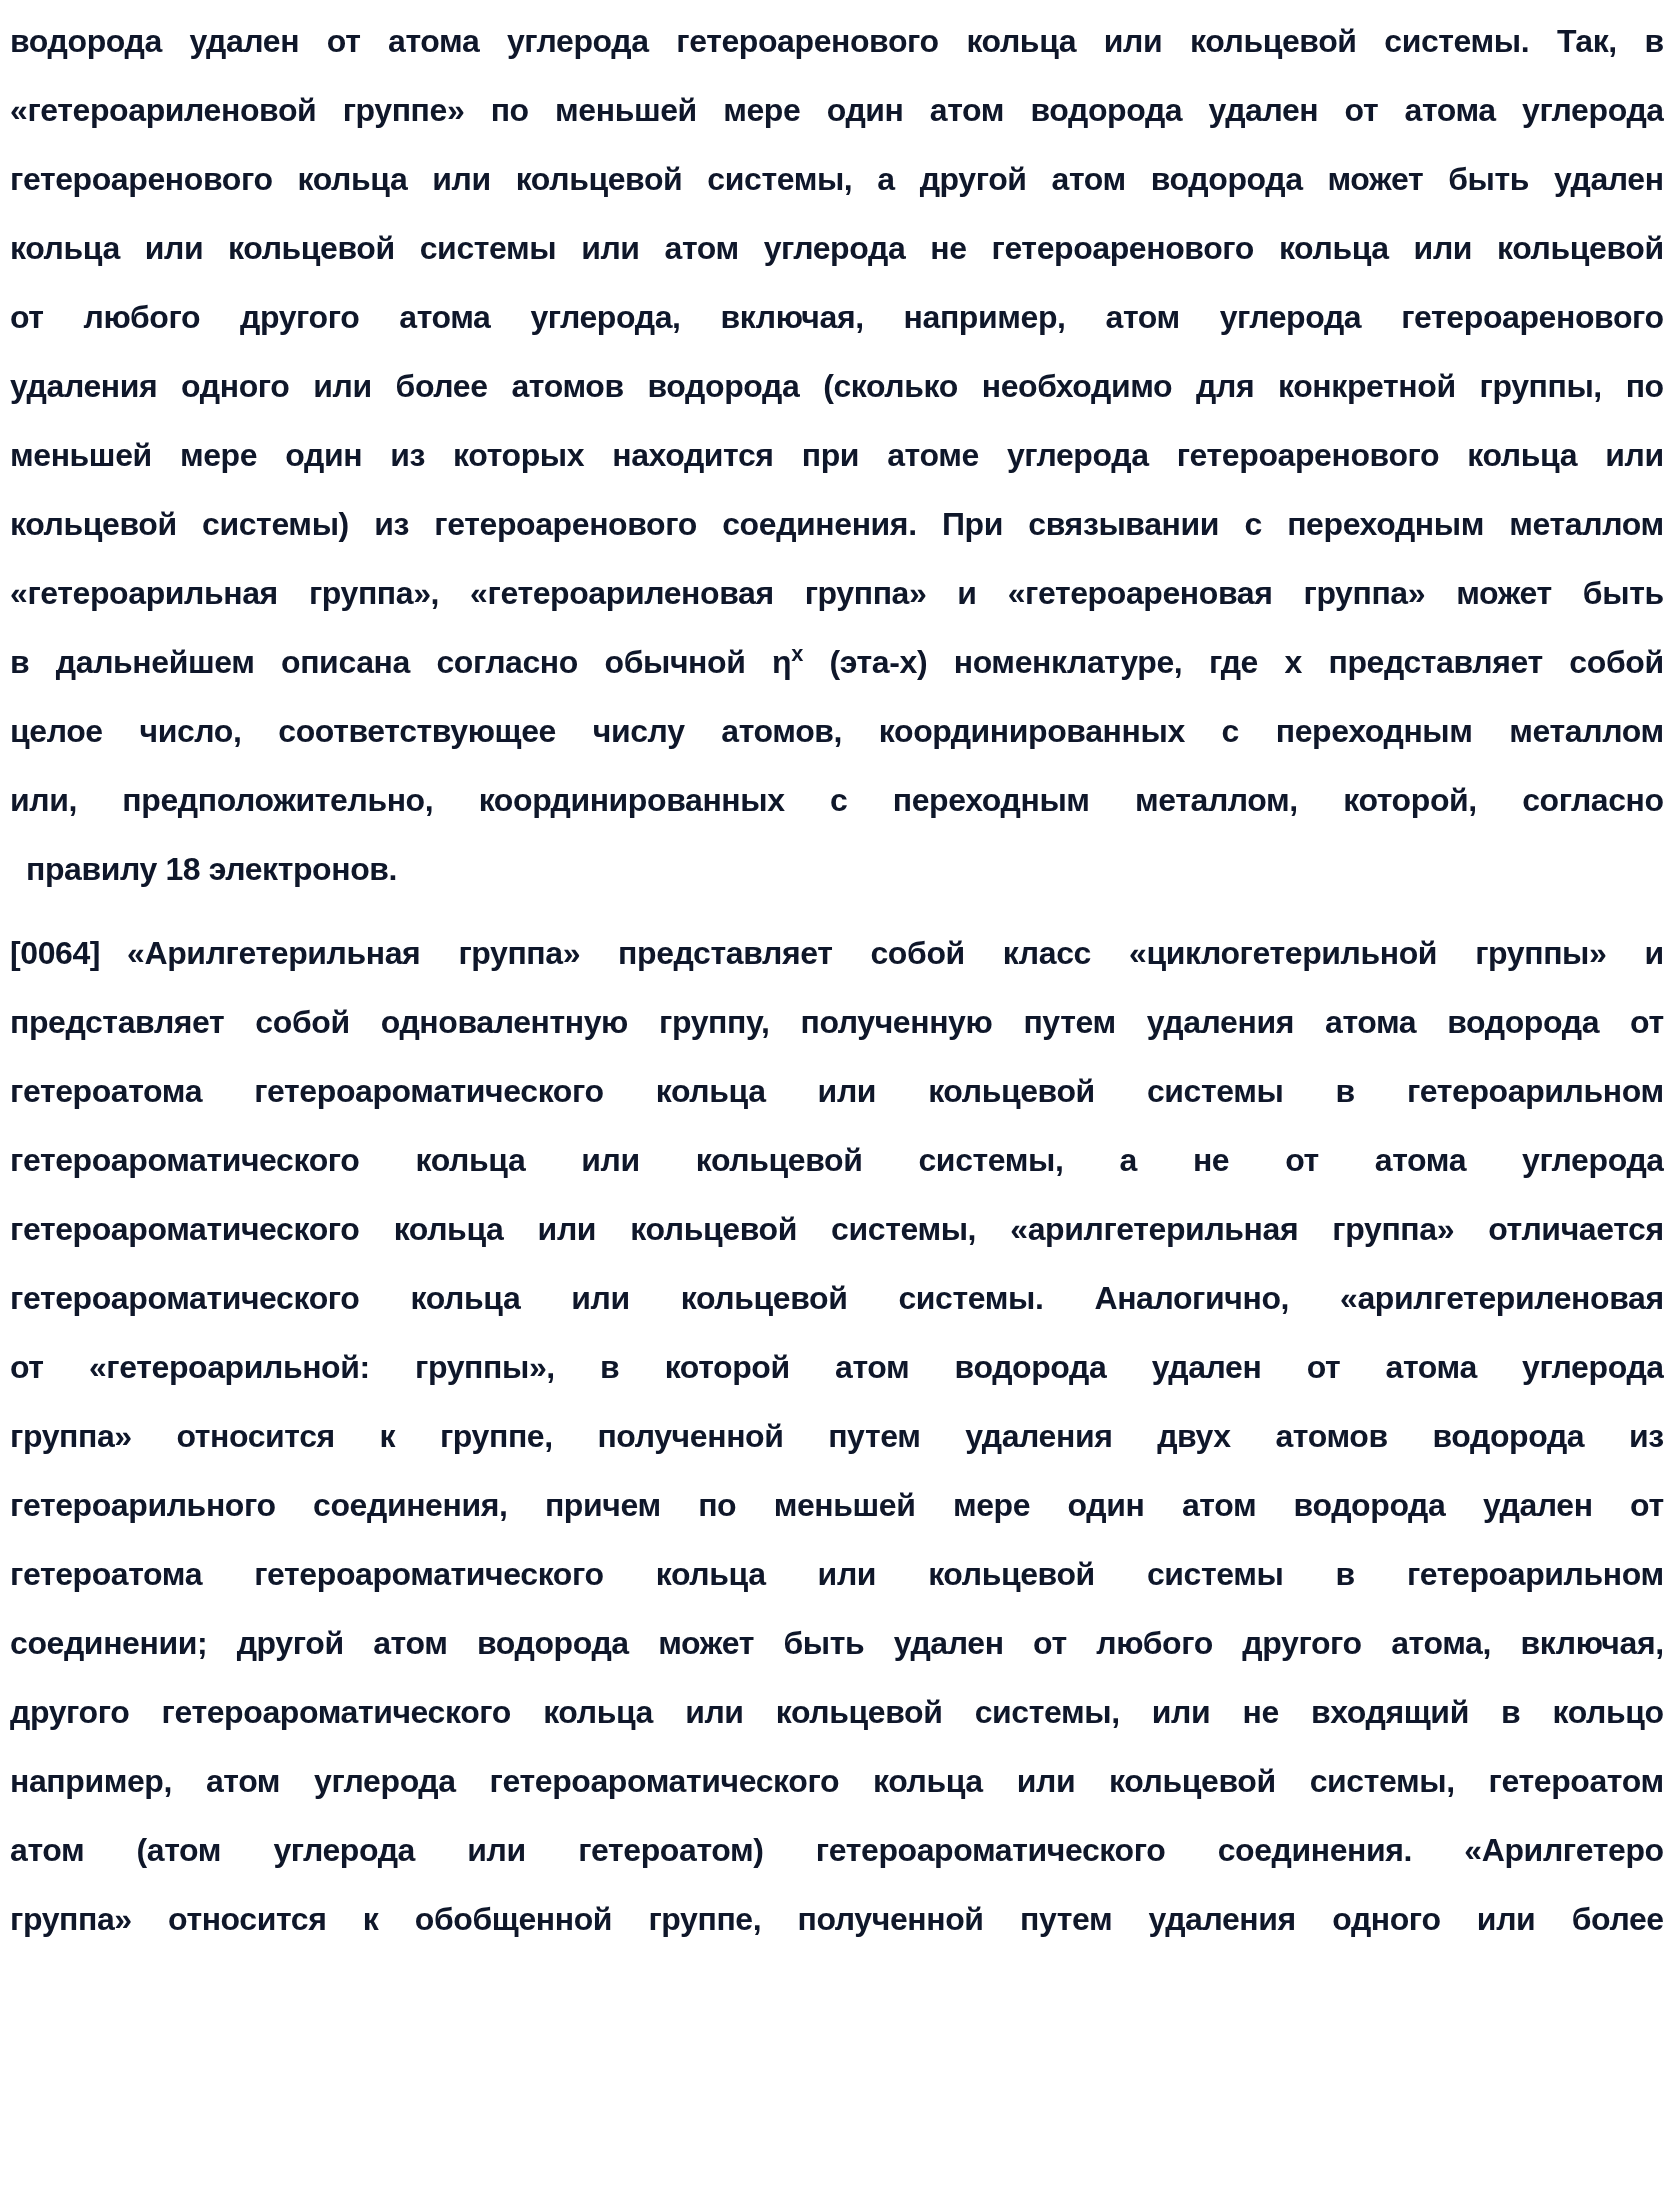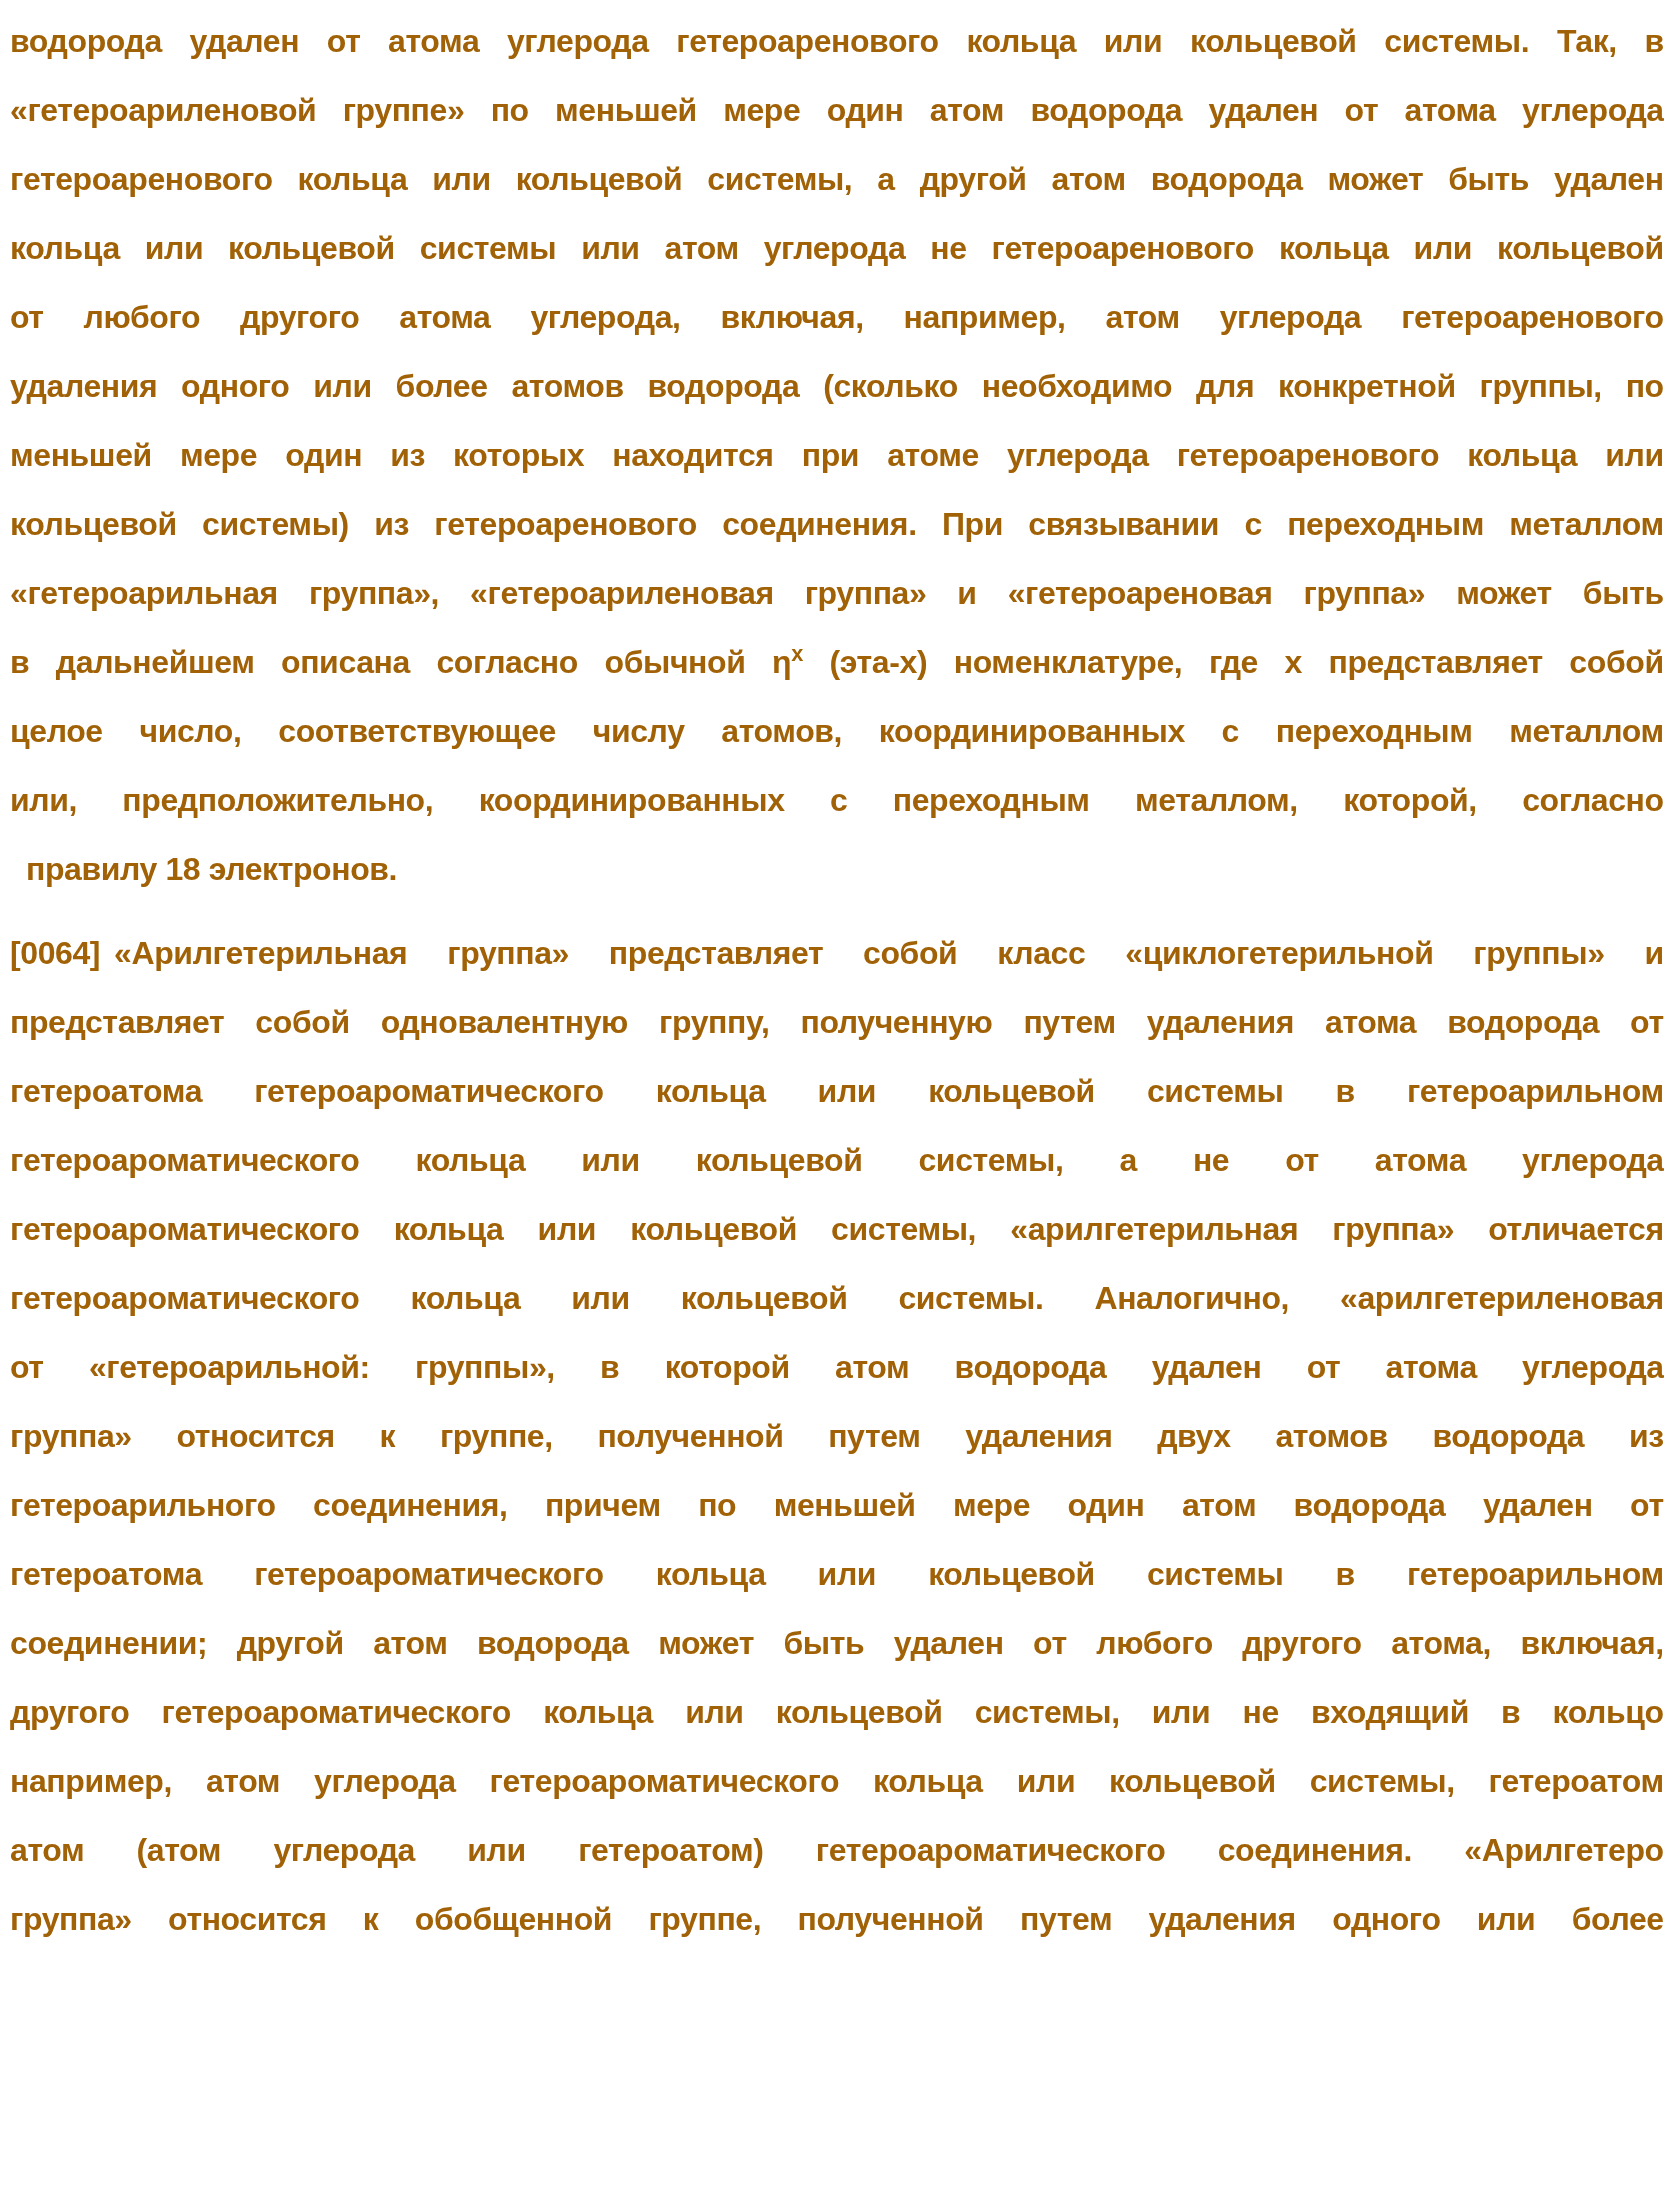--- a/index.html
+++ b/index.html
@@ -6,21 +6,21 @@
     margin: 0;
     padding: 0;
     background: #ffffff;
   }
   .page {
     width: 1677px;
     height: 2194px;
     box-sizing: border-box;
     padding: 6.7px 13.3px 0 10px;
     background: #ffffff;
-    color: #a16207;
+    color: #0f172a;
     font-family: "Liberation Sans", sans-serif;
     font-weight: bold;
     font-size: 32px;
     letter-spacing: -0.4px;
     overflow: hidden;
   }
   .line {
     line-height: 69px;
     height: 69px;
     text-align: justify;
@@ -29,21 +29,21 @@
   }
   .line.short {
     text-align: left;
     text-align-last: left;
     margin-left: 16px;
   }
   .para2 {
     margin-top: 15px;
   }
   .pnum {
-    margin-right: 14px;
+    margin-right: 27px;
   }
   sup.eta-sup {
     font-size: 0.68em;
     vertical-align: super;
     line-height: 0;
   }
 </style>
 </head>
 <body>
 

